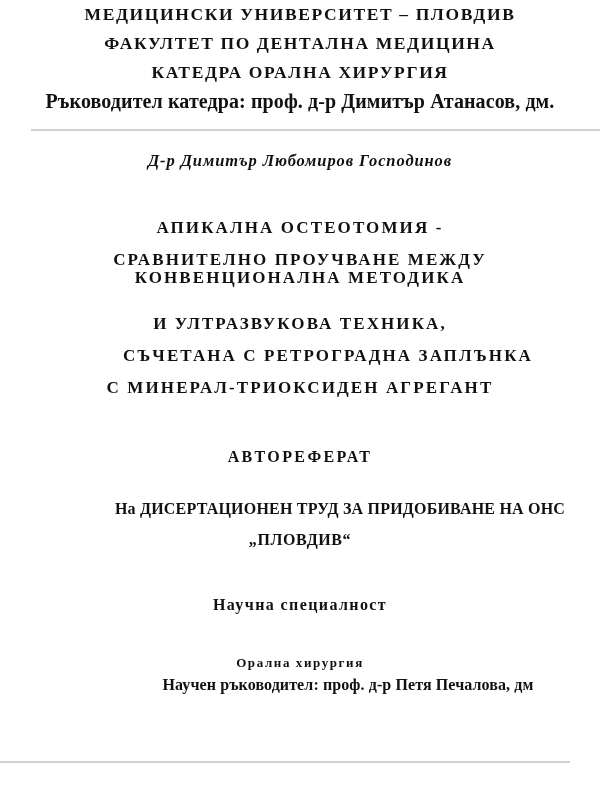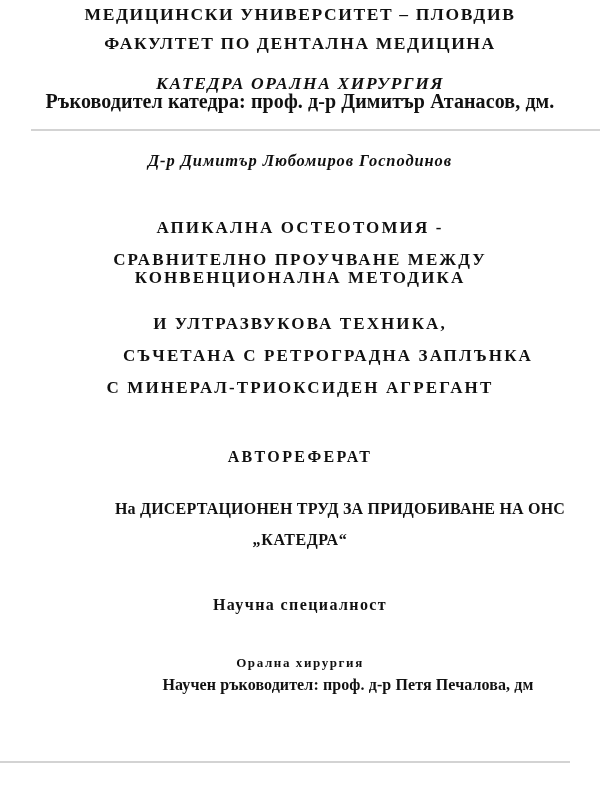--- a/index.html
+++ b/index.html
@@ -105,21 +105,21 @@
 </style>
 </head>
 <body>
 
 <div id="page">
 
   <div class="line inst" style="top:4px;">МЕДИЦИНСКИ УНИВЕРСИТЕТ – ПЛОВДИВ</div>
 
   <div class="line inst" style="top:33px;">ФАКУЛТЕТ ПО ДЕНТАЛНА МЕДИЦИНА</div>
 
-  <div class="line inst" style="top:73px;font-style:italic;">КАТЕДРА ОРАЛНА ХИРУРГИЯ</div>
+  <div class="line inst" style="top:62px;">КАТЕДРА ОРАЛНА ХИРУРГИЯ</div>
 
   <div class="line inst-lead" style="top:90px;">Ръководител катедра: проф. д-р Димитър Атанасов, дм.</div>
 
   <div class="rule rule-top"></div>
 
   <div class="line author" style="top:151px;font-style:italic;">Д-р Димитър Любомиров Господинов</div>
 
   <div class="line title-line" style="top:218px;">АПИКАЛНА  ОСТЕОТОМИЯ -</div>
 
   <div class="line title-line" style="top:250px;">СРАВНИТЕЛНО  ПРОУЧВАНЕ  МЕЖДУ</div>
@@ -129,21 +129,21 @@
   <div class="line title-line" style="top:314px;">И УЛТРАЗВУКОВА  ТЕХНИКА,</div>
 
   <div class="line title-line" style="top:346px;margin-left:28px;">СЪЧЕТАНА  С  РЕТРОГРАДНА  ЗАПЛЪНКА</div>
 
   <div class="line title-line" style="top:378px;">С МИНЕРАЛ-ТРИОКСИДЕН  АГРЕГАНТ</div>
 
   <div class="line abstract-head" style="top:448px;">АВТОРЕФЕРАТ</div>
 
   <div class="line abstract-sub" style="top:500px;padding-left:40px;">На ДИСЕРТАЦИОНЕН ТРУД ЗА ПРИДОБИВАНЕ НА ОНС</div>
 
-  <div class="line abstract-degree" style="top:531px;">„КАТЕДРА“</div>
+  <div class="line abstract-degree" style="top:531px;">„ПЛОВДИВ“</div>
 
   <div class="line spec-label" style="top:596px;">Научна  специалност</div>
 
   <div class="line spec-value" style="top:655px;">Орална  хирургия</div>
 
   <div class="line supervisor" style="top:676px;padding-left:48px;">Научен ръководител: проф. д-р Петя Печалова, дм</div>
 
   <div class="rule rule-bottom"></div>
 
   <div class="line place-year" style="top:776px;">Пловдив, 2020</div>

